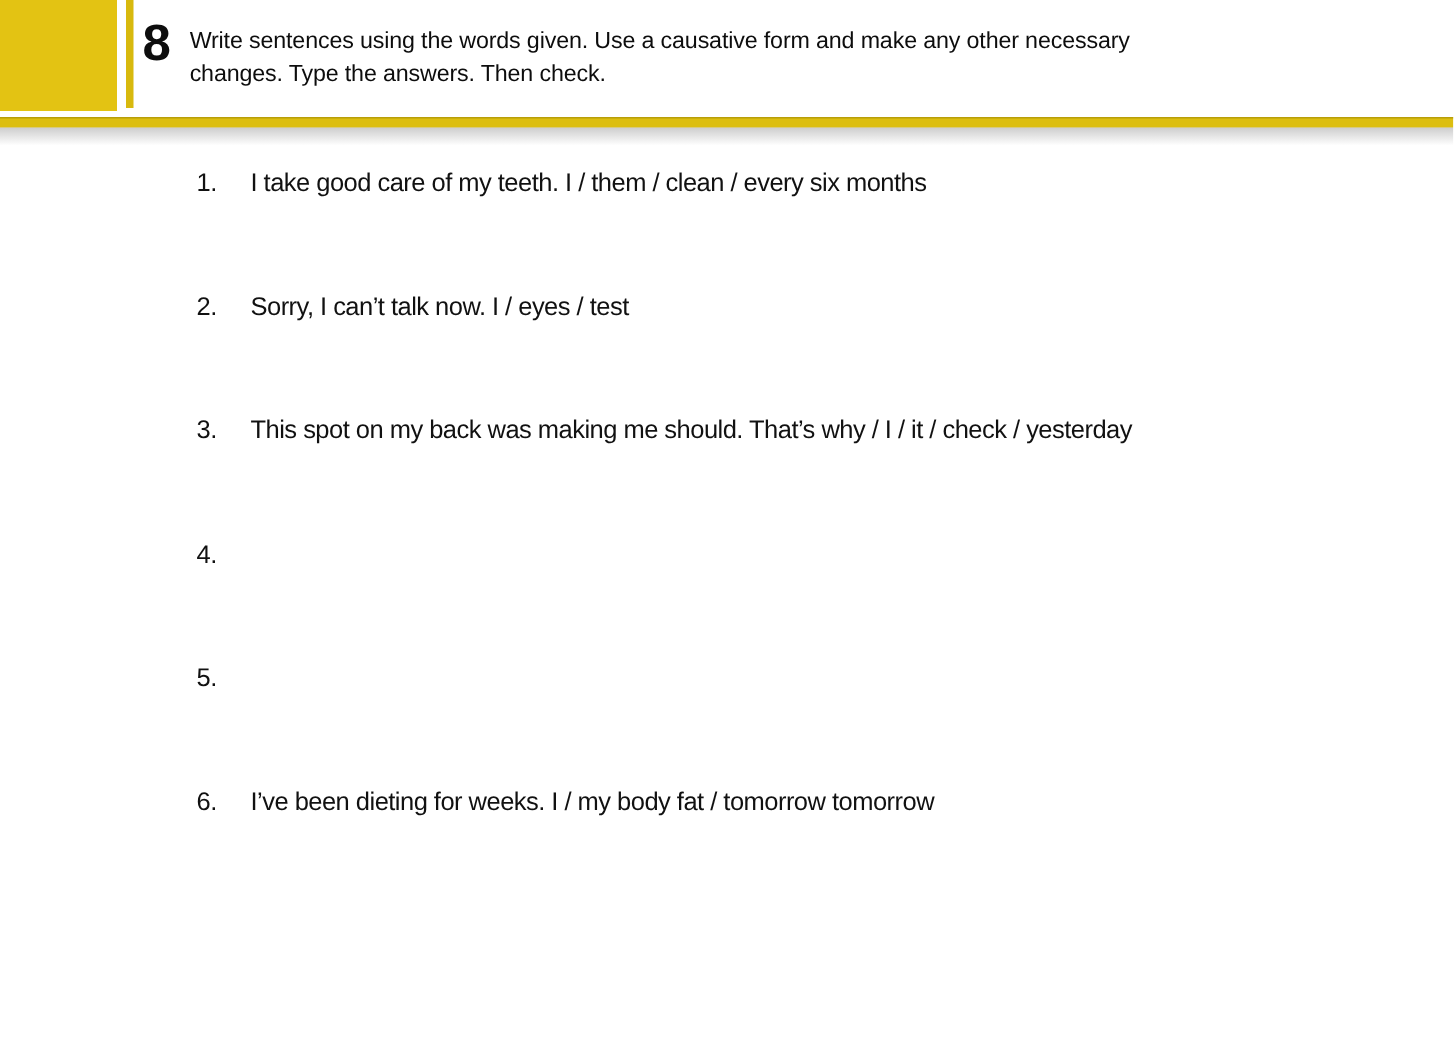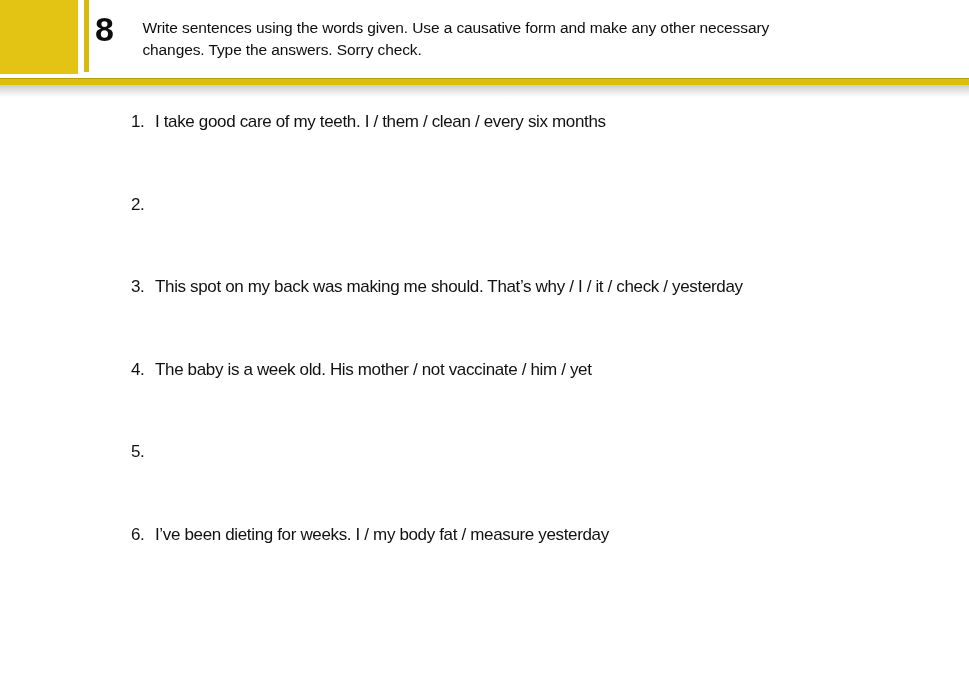--- a/index.html
+++ b/index.html
@@ -37,21 +37,21 @@
   }
   .exercise-number {
     font-size: 34px;
     font-weight: bold;
     line-height: 1;
     padding-top: 12px;
     letter-spacing: -0.5px;
     color: #0d0d0d;
   }
   .instructions {
-    margin-left: 29px;
+    margin-left: 13px;
     padding-top: 17px;
     font-size: 15.5px;
     line-height: 22px;
     letter-spacing: -0.1px;
     color: #0d0d0d;
   }
   .instructions .line { display: block; white-space: nowrap; }
   
   .gold-bar {
     position: absolute;
@@ -78,68 +78,68 @@
     font-size: 17px;
     line-height: 22px;
     letter-spacing: -0.35px;
     color: #111111;
   }
   .item-number {
     flex: none;
     width: 15px;
   }
   .item-text {
-    margin-left: 9px;
+    margin-left: 21px;
     white-space: nowrap;
   }
 </style>
 </head>
 <body>
 
 <div class="page">
 
   <div class="corner-square"></div>
   <div class="vertical-rule"></div>
 
   <div class="header">
     <div class="exercise-number">8</div>
     <div class="instructions">
       <span class="line">Write sentences using the words given. Use a causative form and make any other necessary</span>
-      <span class="line">changes. Type the answers. Sorry check.</span>
+      <span class="line">changes. Type the answers. Then check.</span>
     </div>
   </div>
 
   <div class="gold-bar"></div>
   <div class="bar-shadow"></div>
 
   <div class="exercise-list">
 
     <div class="list-item">
       <span class="item-number">1.</span>
       <span class="item-text">I take good care of my teeth. I / them / clean / every six months</span>
     </div>
 
     <div class="list-item">
       <span class="item-number">2.</span>
+      <span class="item-text">Sorry, I can’t talk now. I / eyes / test</span>
     </div>
 
     <div class="list-item">
       <span class="item-number">3.</span>
       <span class="item-text">This spot on my back was making me should. That’s why / I / it / check / yesterday</span>
     </div>
 
     <div class="list-item">
       <span class="item-number">4.</span>
-      <span class="item-text">The baby is a week old. His mother / not vaccinate / him / yet</span>
     </div>
 
     <div class="list-item">
       <span class="item-number">5.</span>
     </div>
 
     <div class="list-item">
       <span class="item-number">6.</span>
-      <span class="item-text">I’ve been dieting for weeks. I / my body fat / measure yesterday</span>
+      <span class="item-text">I’ve been dieting for weeks. I / my body fat / tomorrow tomorrow</span>
     </div>
 
   </div>
 
 </div>
 
 </body></html>

